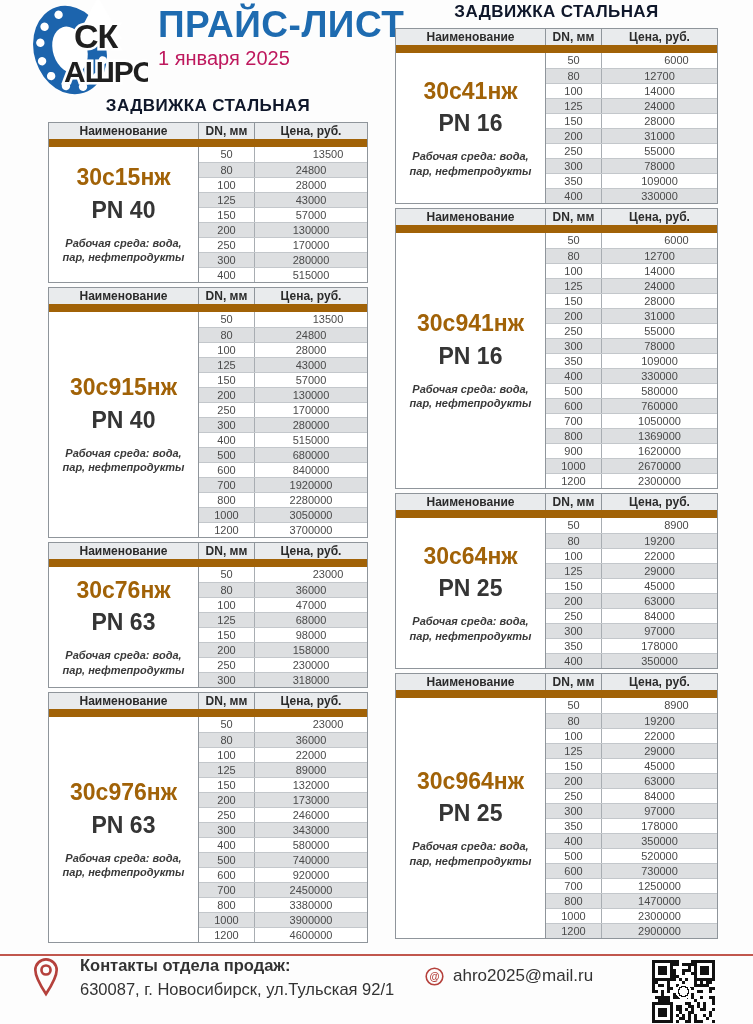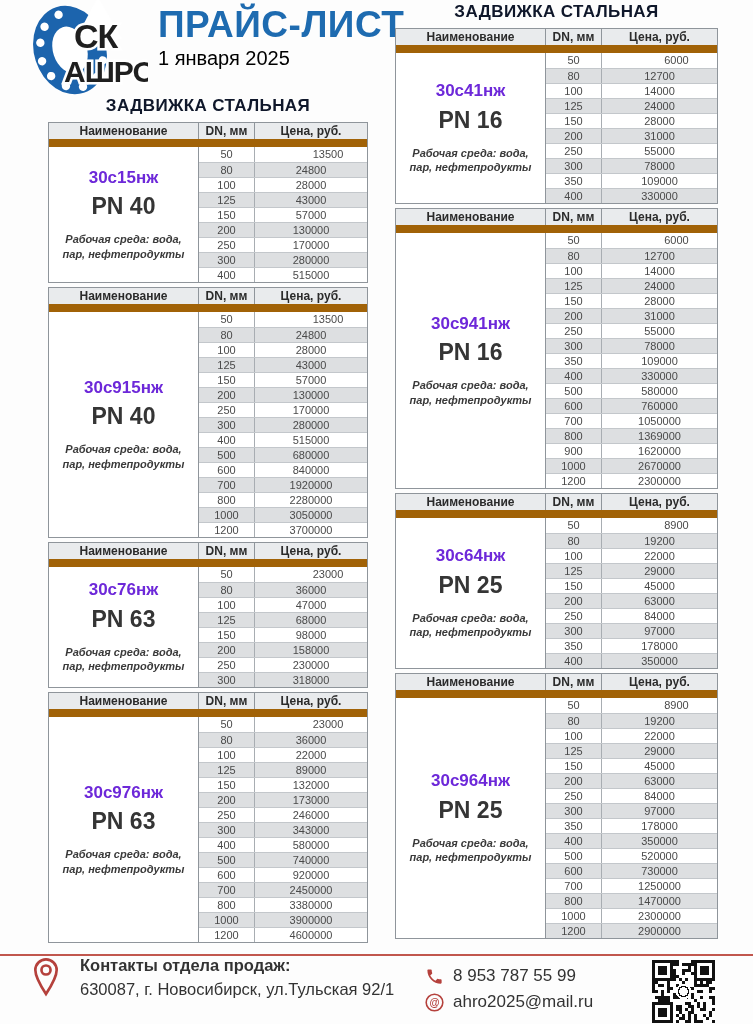--- a/index.html
+++ b/index.html
@@ -4,38 +4,38 @@
 <style>
   * { margin:0; padding:0; box-sizing:border-box; }
   html,body { background:#ffffff; }
   body { font-family:"Liberation Sans", sans-serif; }
   .page { position:relative; width:753px; height:1024px; background:#fdfdfd; overflow:hidden; }
 
   
   .logo { position:absolute; left:18px; top:0px; width:130px; height:100px; }
   .title-block { position:absolute; left:158px; top:6px; width:250px; }
   .main-title { font-size:37px; font-weight:bold; color:#1e6bb0; letter-spacing:0.5px; line-height:1.05; }
-  .main-date { font-size:20px; color:#000000; margin-top:2px; }
+  .main-date { font-size:20px; color:#be185d; margin-top:2px; }
 
   
   .col { position:absolute; }
   .col-left  { left:48px;  top:96px; width:320px; }
   .col-right { left:395px; top:2px;  width:323px; }
   .col-heading { text-align:center; font-weight:bold; font-size:17px; color:#0f172a; letter-spacing:0.4px; margin-bottom:6px; }
 
   
   .ptable { border:1px solid #8f959b; background:#ffffff; margin-bottom:4px; }
   .ptable-head { display:flex; background:#e9ebed; border-bottom:8px solid #a16207; height:24px; font-weight:bold; font-size:12px; color:#2b2b2b; }
   .hc { display:flex; align-items:center; justify-content:center; }
   .h-name { width:150px; border-right:1px solid #8f959b; }
   .h-dn { width:56px; border-right:1px solid #8f959b; }
   .h-price { flex:1; }
   .ptable-body { display:flex; align-items:stretch; }
   .name-cell { width:150px; border-right:1px solid #8f959b; display:flex; flex-direction:column; align-items:center; justify-content:center; text-align:center; padding:6px 4px; background:#fff; }
-  .model { font-size:17px; font-weight:bold; color:#6d28d9; line-height:1.15; }
+  .model { font-size:23px; font-weight:bold; color:#a16207; line-height:1.15; }
   .pn    { font-size:23px; font-weight:bold; color:#353535; margin-top:6px; }
   .medium{ font-size:11px; font-style:italic; font-weight:bold; color:#3a3a3a; margin-top:12px; line-height:1.3; max-width:140px; }
   .rows { flex:1; display:flex; flex-direction:column; }
   .prow { display:flex; height:15px; font-size:11px; color:#4a4a4a; border-top:1px solid #c3c7cb; }
   .prow:first-child { border-top:none;gap:34px; }
   .prow:nth-child(even) { background:#dddfe1; }
   .prow .dn    { width:56px; border-right:1px solid #a8adb2; text-align:center; line-height:14px; }
   .prow .price { flex:1; text-align:center; line-height:14px; }
 
   
@@ -629,26 +629,20 @@
         <path d="M12 2C7.6 2 4 5.6 4 10c0 5.8 8 18 8 18s8-12.2 8-18c0-4.4-3.6-8-8-8z" fill="none" stroke="#b5413c" stroke-width="2"></path>
         <circle cx="12" cy="10" r="3.4" fill="none" stroke="#b5413c" stroke-width="2"></circle>
       </svg>
       <div class="f-left-text">
         <div class="f-contacts-title">Контакты отдела продаж:</div>
         <div>630087, г. Новосибирск, ул.Тульская 92/1</div>
       </div>
     </div>
 
     <div class="f-mid">
-      <div class="f-row">
-        <svg class="ficon" width="19" height="19" viewBox="0 0 24 24">
-          <path d="M6.6 10.8c1.5 2.8 3.8 5.1 6.6 6.6l2.2-2.2c.3-.3.7-.4 1.1-.2 1.1.4 2.3.6 3.5.6.6 0 1 .4 1 1V20c0 .6-.4 1-1 1C10.6 21 3 13.4 3 4c0-.6.4-1 1-1h3.5c.6 0 1 .4 1 1 0 1.2.2 2.4.6 3.5.1.4 0 .8-.2 1.1l-2.3 2.2z" fill="#b5413c"></path>
-        </svg>
-        <span>8 953 787 55 99</span>
-      </div>
       <div class="f-row">
         <svg class="ficon" width="19" height="19" viewBox="0 0 24 24">
           <circle cx="12" cy="12" r="10.5" fill="none" stroke="#b5413c" stroke-width="2"></circle>
           <text x="12" y="16.5" text-anchor="middle" style="font-family:'Liberation Sans',sans-serif;font-size:13px;font-weight:bold;fill:#b5413c;">@</text>
         </svg>
         <span>ahro2025@mail.ru</span>
       </div>
     </div>
 
     <svg class="qr" viewBox="0 0 21 21" shape-rendering="crispEdges">

